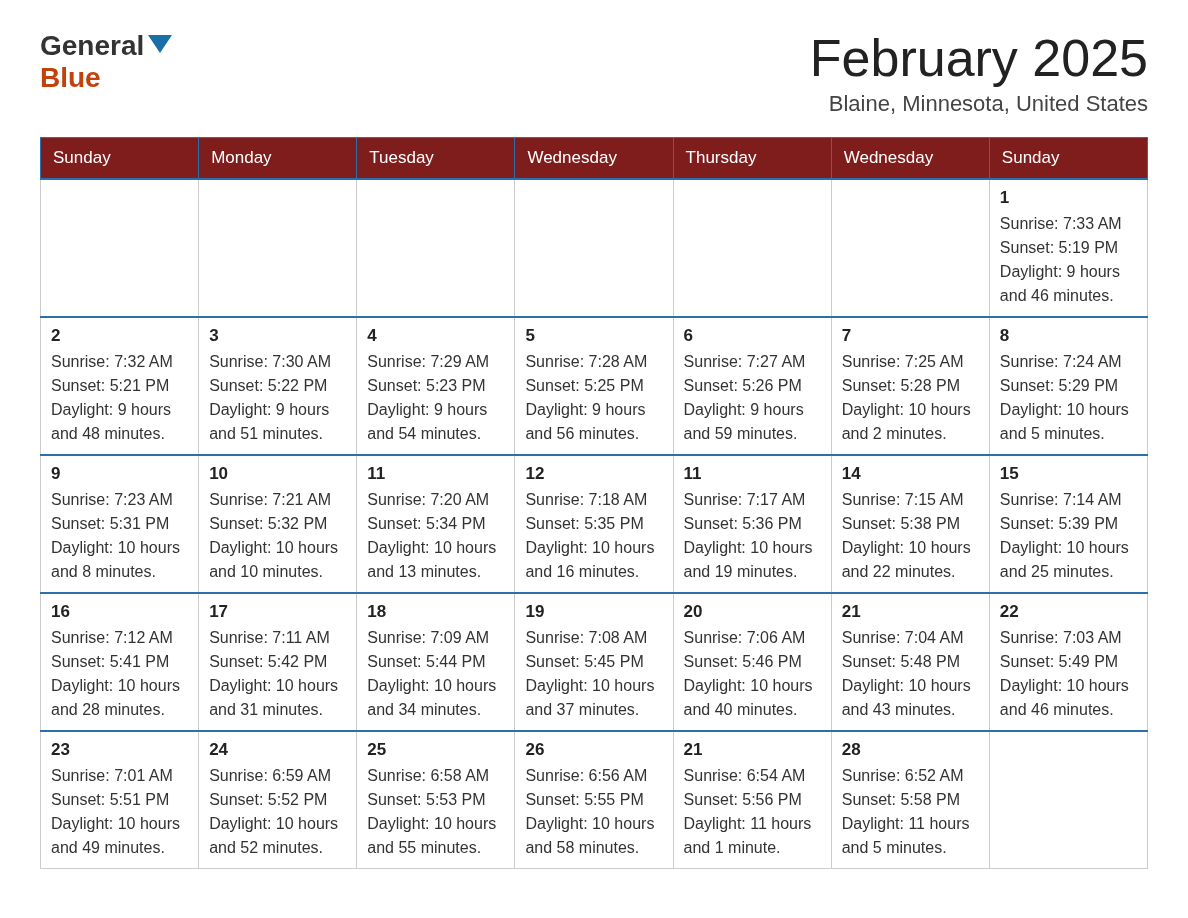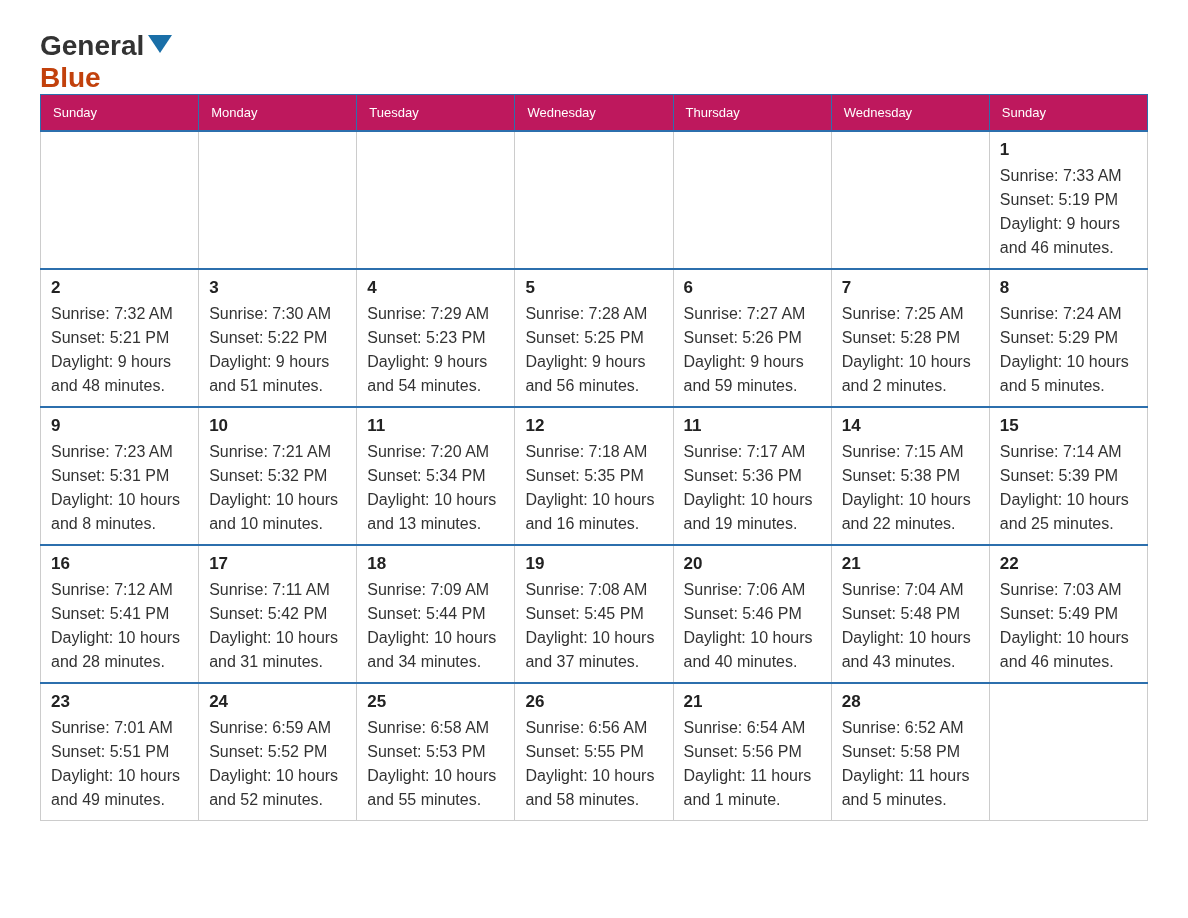--- a/index.html
+++ b/index.html
@@ -7,20 +7,21 @@
       font-family: Arial, sans-serif;
       background: #fff;
       padding: 30px 40px;
       width: 1188px;
       min-height: 918px;
     }
     .header {
       display: flex;
       justify-content: space-between;
       align-items: flex-start;
+      margin-bottom: 20px;
     }
     .logo {
       display: flex;
       flex-direction: column;
       align-items: flex-start;
     }
     .logo-text {
       font-size: 28px;
       font-weight: bold;
       color: #333;
@@ -56,23 +57,23 @@
       font-size: 22px;
       color: #444;
       margin-top: 4px;
     }
     .calendar {
       width: 100%;
       border-collapse: collapse;
       border: 1px solid #ccc;
     }
     .calendar th {
-      background-color: #be185d;
+      background-color: #7f1d1d;
       color: #fff;
-      font-size: 13px;
+      font-size: 17px;
       font-weight: normal;
       padding: 10px 12px;
       text-align: left;
       border: 1px solid #2c6fad;
     }
     .calendar td {
       vertical-align: top;
       border: 1px solid #ccc;
       padding: 8px 10px;
       width: 14.28%;
@@ -103,20 +104,22 @@
 
 <div class="header">
   <div class="logo">
     <div class="logo-text">
       <span class="logo-general">General</span>
       <span class="logo-triangle"></span>
     </div>
     <div class="logo-blue">Blue</div>
   </div>
   <div class="title-block">
+    <div class="calendar-title">February 2025</div>
+    <div class="calendar-subtitle">Blaine, Minnesota, United States</div>
   </div>
 </div>
 
 <table class="calendar">
   <thead>
     <tr>
     <th>Sunday</th>
         <th>Monday</th>
         <th>Tuesday</th>
         <th>Wednesday</th>

